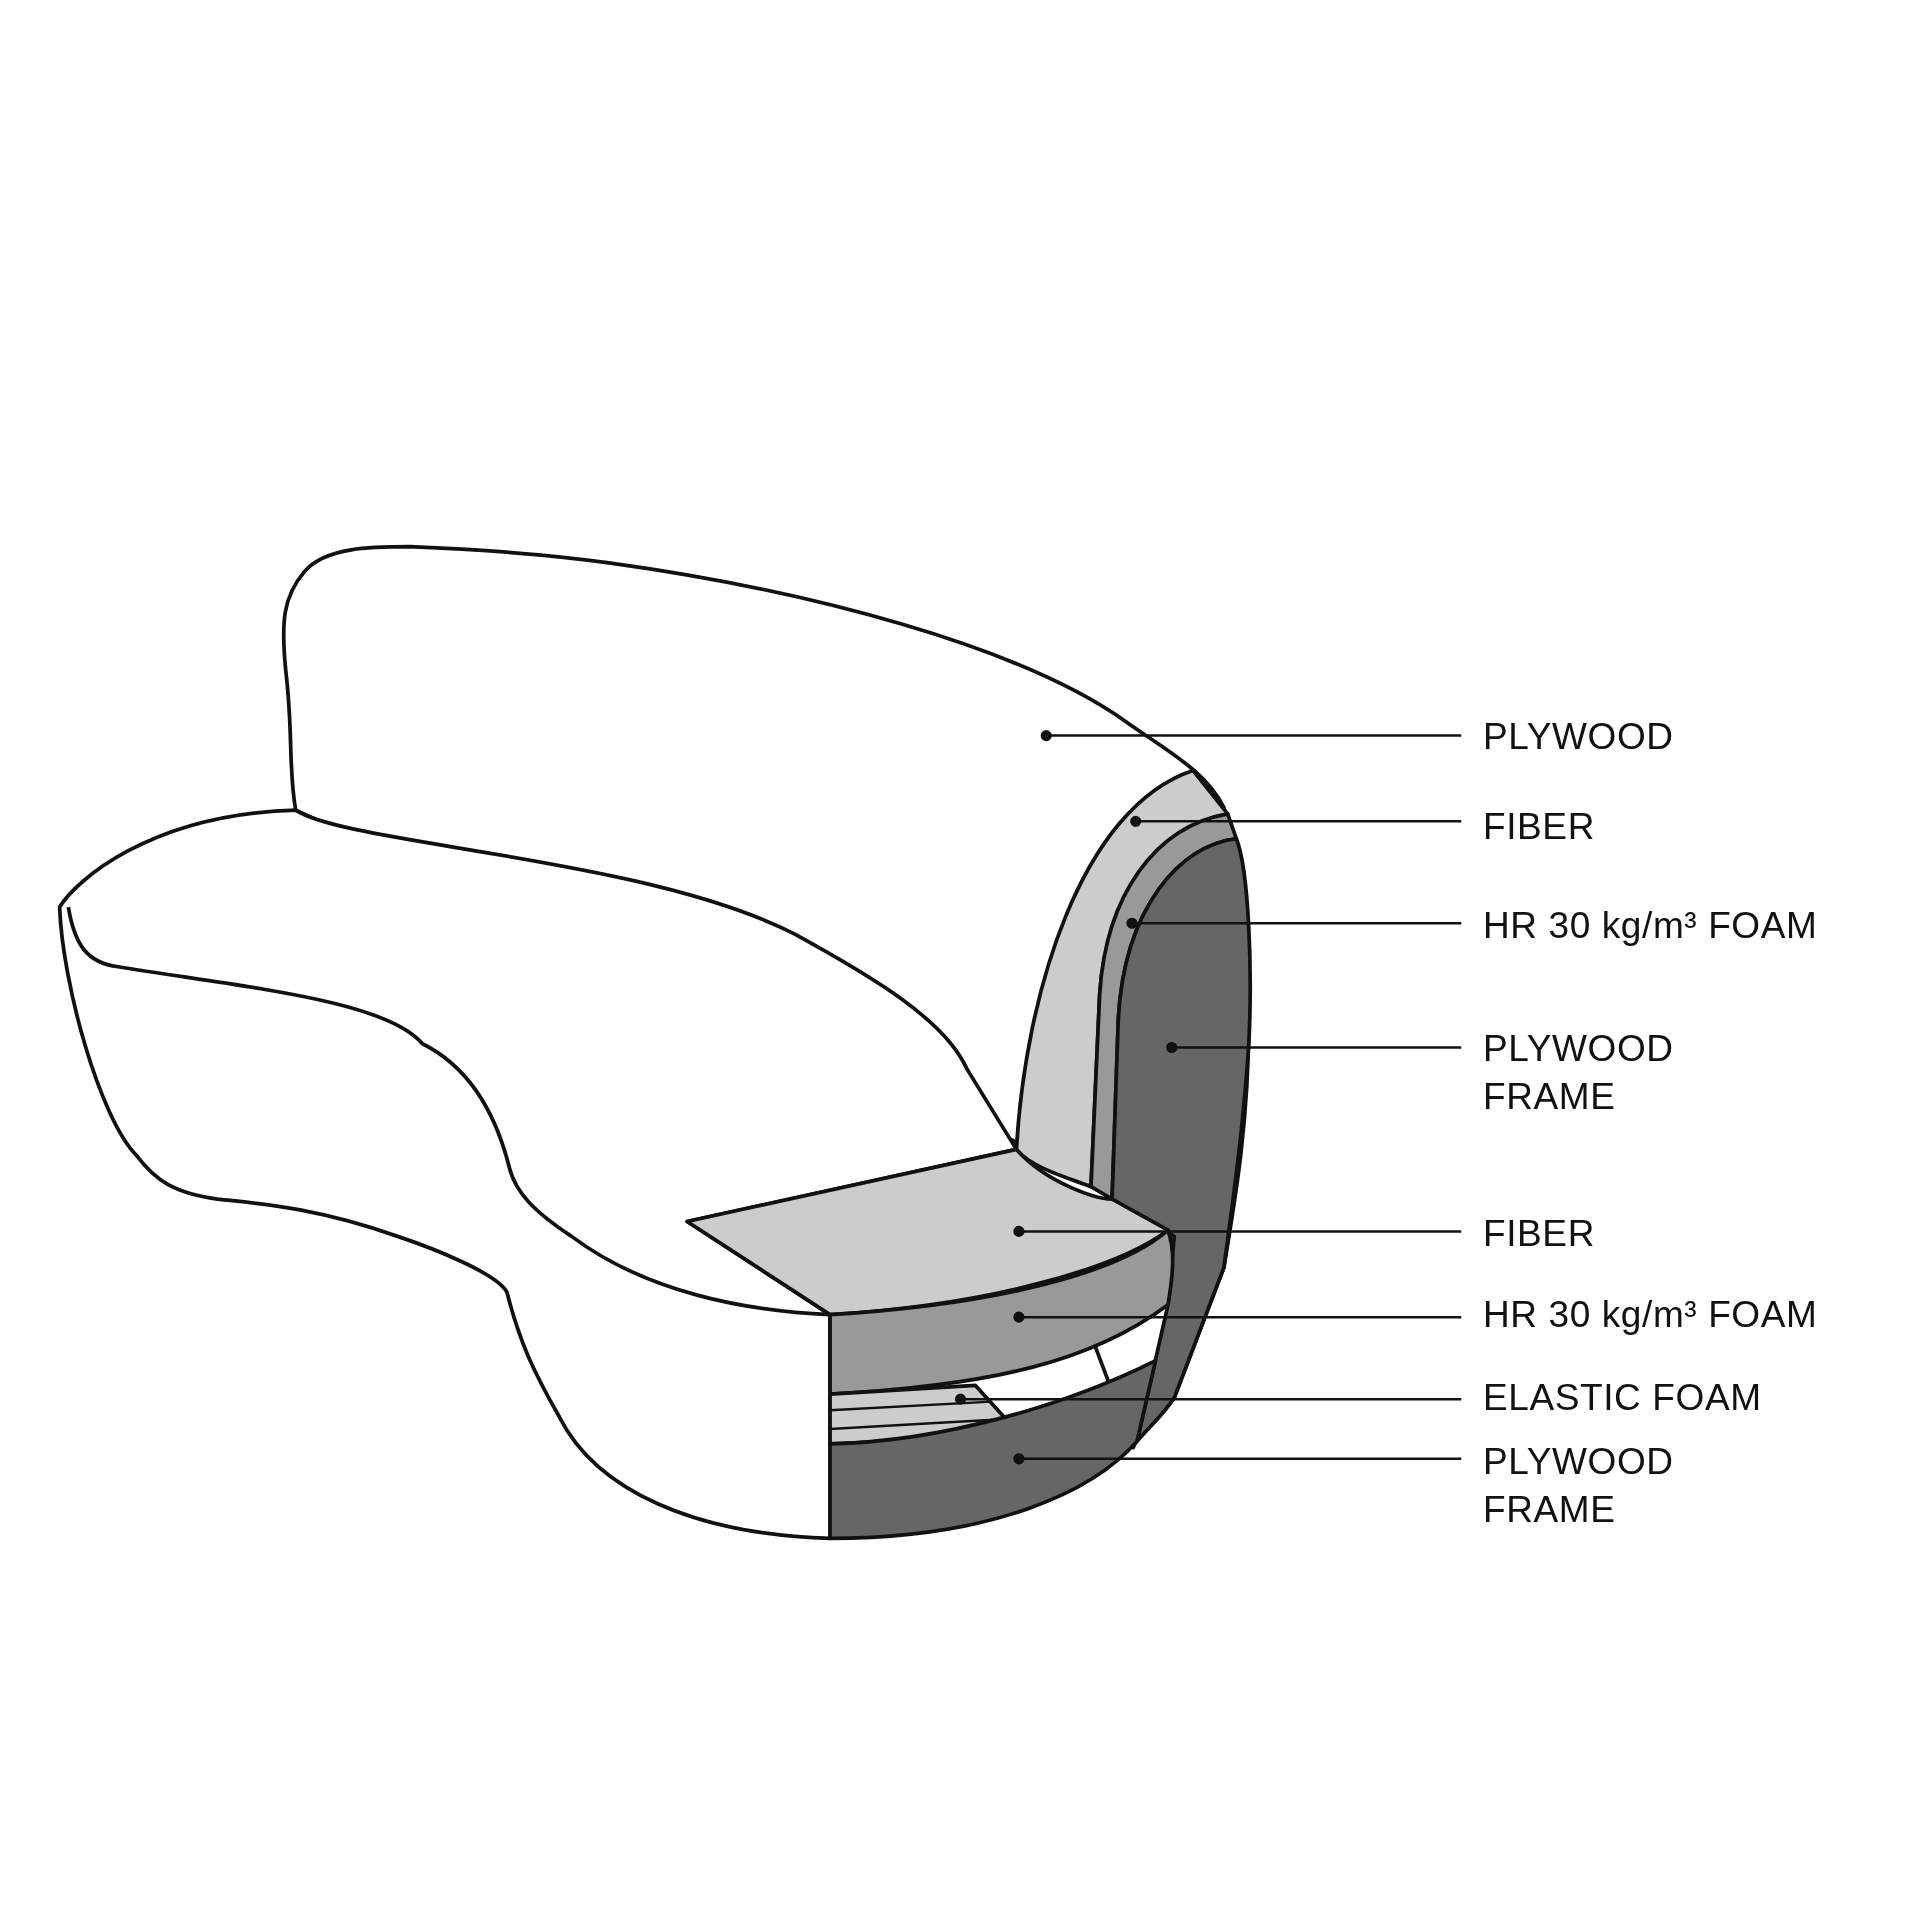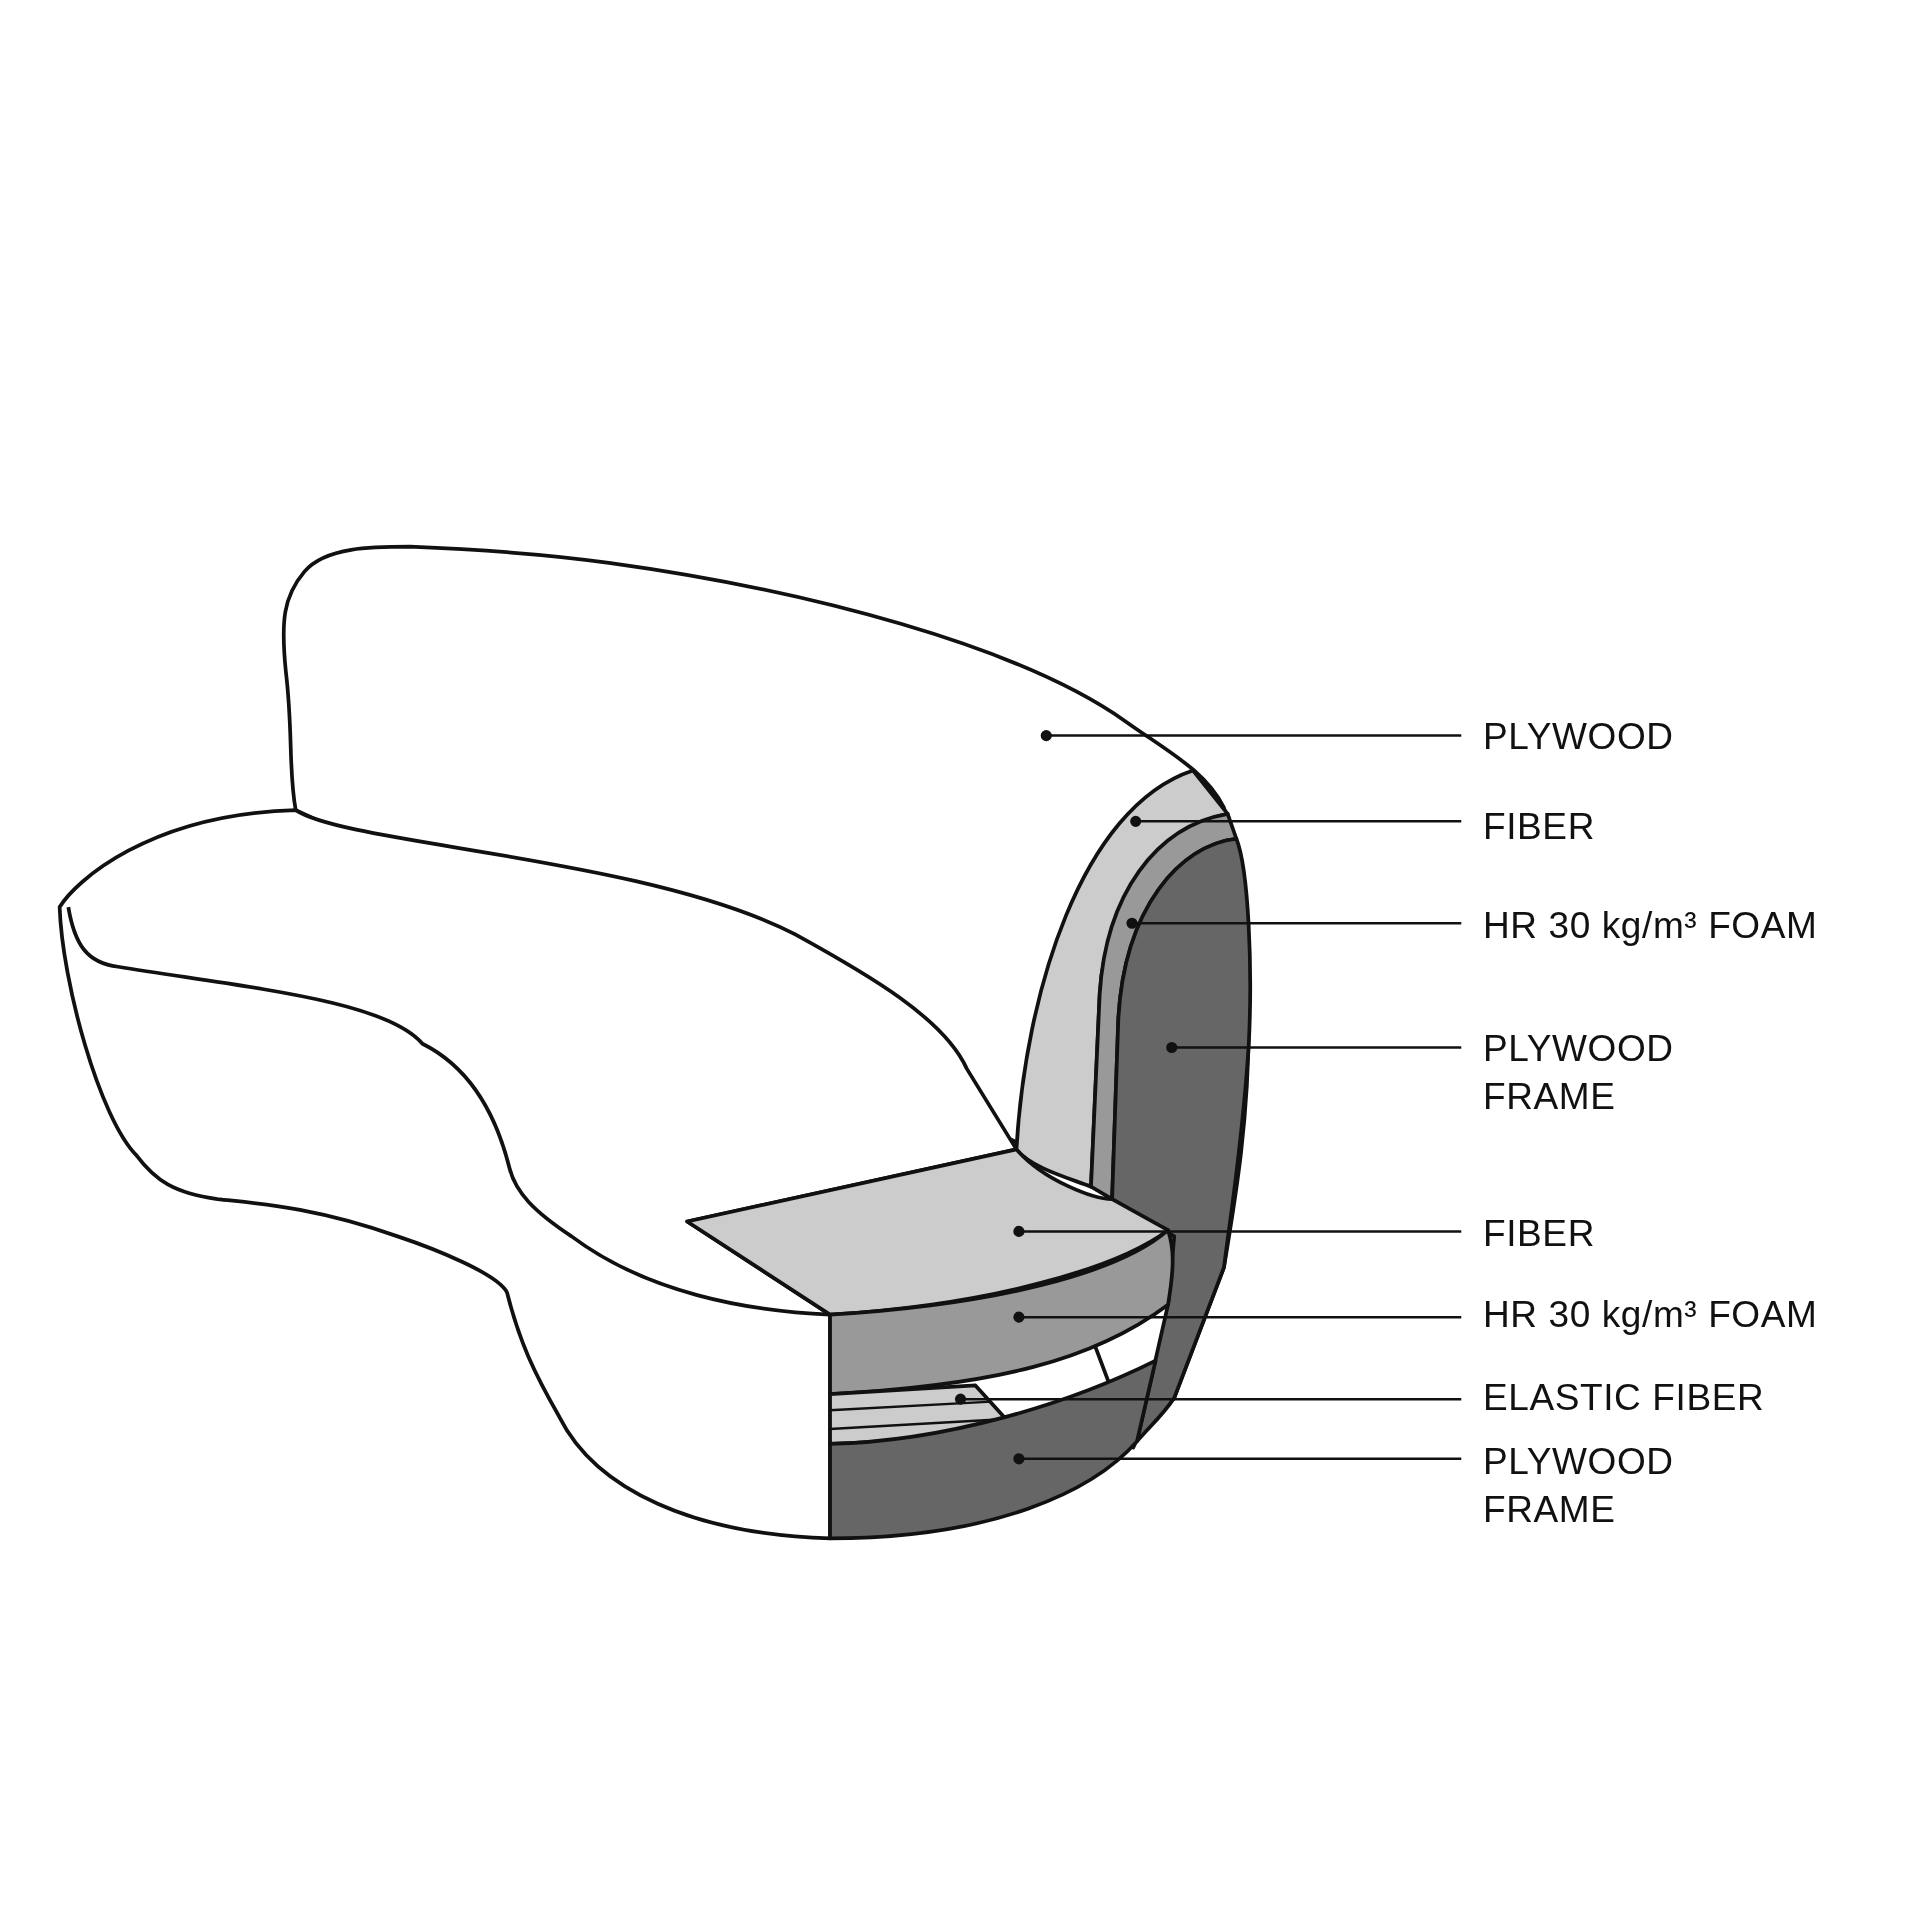--- a/index.html
+++ b/index.html
@@ -54,16 +54,16 @@
   </g>
 </svg>
 
 <div class="label" style="top:713px">PLYWOOD</div>
 <div class="label" style="top:803px">FIBER</div>
 <div class="label" style="top:902px">HR 30 kg/m³ FOAM</div>
 <div class="label" style="top:1025px">PLYWOOD
 FRAME</div>
 <div class="label" style="top:1210px">FIBER</div>
 <div class="label" style="top:1291px">HR 30 kg/m³ FOAM</div>
-<div class="label" style="top:1374px">ELASTIC FIBER</div>
+<div class="label" style="top:1374px">ELASTIC FOAM</div>
 <div class="label" style="top:1438px">PLYWOOD
 FRAME</div>
 
 
 </body></html>

